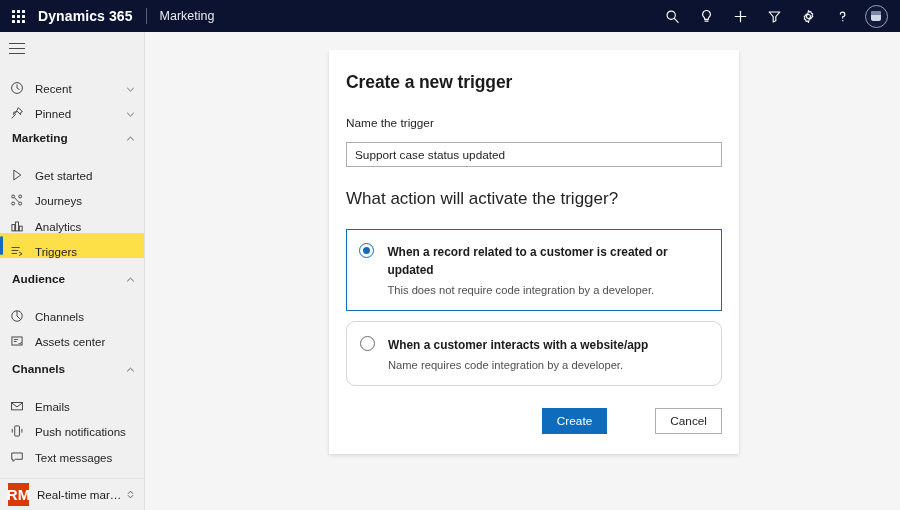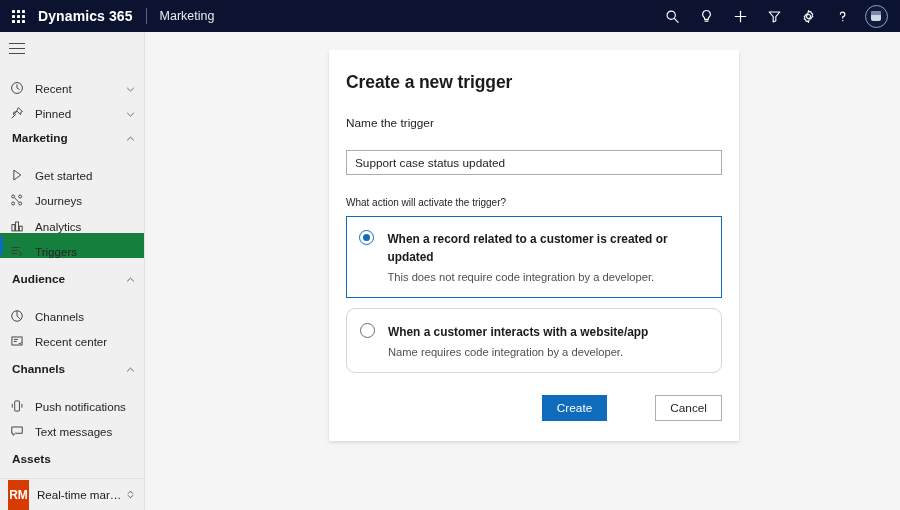--- a/index.html
+++ b/index.html
@@ -93,37 +93,37 @@
   }
   .sb-row .chev { margin-left: auto; color: #4a4a4a; display: flex; align-items: center; }
 
   .sb-group {
     height: 28px; display: flex; align-items: center;
     padding-left: 12px; padding-right: 8px; cursor: pointer;
   }
   .sb-group .lbl { font-size: 11.8px; font-weight: bold; color: #1b1b1b; white-space: nowrap; }
   .sb-group .chev { margin-left: auto; color: #3b3b3b; display: flex; align-items: center; }
 
-  .sb-row.selected { background: #15803d; }
+  .sb-row.selected { background: #fde047; }
   .sb-row.selected::before {
     content: ""; position: absolute; left: 0; top: 3px; bottom: 3px;
     width: 2.5px; background: #0f6cbd; border-radius: 2px;
   }
   .sp-4 { height: 4px; }
   .sp-7 { height: 7px; }
 
   .sb-foot {
     flex: 0 0 32px; height: 32px;
     border-top: 1px solid #e1e1e1;
     display: flex; align-items: center; padding-left: 8px; padding-right: 8px;
     cursor: pointer; background: #f0f0f0;
   }
   .rm-badge {
-    width: 21px; height: 30px; flex: 0 0 21px; background: #d83b01;
-    color: #ffffff; font-size: 12px; font-weight: bold;
+    width: 21px; height: 23px; flex: 0 0 21px; background: #d83b01;
+    color: #ffffff; font-size: 15px; font-weight: bold;
     display: flex; align-items: center; justify-content: center;
   }
   .sb-foot .lbl {
     font-size: 11.6px; color: #1b1b1b; padding-left: 8px;
     white-space: nowrap; overflow: hidden; text-overflow: ellipsis;
   }
   .sb-foot .updown { margin-left: auto; color: #3b3b3b; display: flex; align-items: center; }
 
   
   .main {
@@ -132,29 +132,29 @@
   .card {
     position: absolute; left: 184px; top: 18px;
     width: 410px; background: #ffffff;
     box-shadow: 0 1.6px 3.6px rgba(0,0,0,.13), 0 0.3px 0.9px rgba(0,0,0,.10);
     padding: 22px 17px 20px 17px;
   }
   .card-title {
     font-size: 17.5px; font-weight: bold; color: #1b1b1b;
     letter-spacing: -.1px; margin-bottom: 23px;
   }
-  .field-label { font-size: 11.8px; color: #242424; margin-bottom: 20px; }
+  .field-label { font-size: 11.8px; color: #242424; margin-bottom: 12px; }
   .text-input {
     width: 100%; height: 25px;
     border: 1px solid #adadad; background: #ffffff;
     font-family: "Liberation Sans", sans-serif;
     font-size: 11.8px; color: #242424;
     padding: 0 8px; outline: none; display: block;
   }
-  .q-label { font-size: 10px; color: #242424; margin-top: 22px; margin-bottom: 8px; }
+  .q-label { font-size: 17px; color: #242424; margin-top: 22px; margin-bottom: 20px; }
 
   .opt {
     border: 1px solid #d6d6d6; background: #ffffff;
     padding: 13px 12px 13px 13px;
     display: flex; align-items: flex-start; cursor: pointer;
   }
   .opt.selected { border: 1.6px solid #0f6cbd; padding: 12.4px 11.4px 12.4px 12.4px; }
   .opt + .opt { margin-top: 10px; border-radius: 9px; }
   .radio {
     width: 15px; height: 15px; flex: 0 0 15px; border-radius: 50%;
@@ -373,35 +373,44 @@
 
         <div class="sb-row">
           <span class="ic">
             <svg width="14" height="14" viewBox="0 0 16 16" fill="none" stroke="#3b3b3b" stroke-width="1.05">
               <rect x="2.2" y="3.4" width="11.6" height="9.2"></rect>
               <line x1="4.4" y1="6.2" x2="9" y2="6.2"></line>
                 <line x1="4.4" y1="8.6" x2="7.6" y2="8.6"></line>
               <path d="M9.8 10.2l1.3 1.3 2.4-2.4"></path>
             </svg>
           </span>
-          <span class="lbl">Recent center</span>
+          <span class="lbl">Assets center</span>
         </div>
 
         <div class="sp-7"></div>
 
         <div class="sb-group">
           <span class="lbl">Channels</span>
           <span class="chev">
             <svg width="11" height="11" viewBox="0 0 16 16" fill="none" stroke="#3b3b3b" stroke-width="1.15">
               <path d="M3.6 10.3L8 6l4.4 4.3" stroke-linecap="round" stroke-linejoin="round"></path>
             </svg>
           </span>
         </div>
         <div class="sp-4"></div>
 
+        <div class="sb-row">
+          <span class="ic">
+            <svg width="14" height="14" viewBox="0 0 16 16" fill="none" stroke="#3b3b3b" stroke-width="1.05">
+              <rect x="1.8" y="4" width="12.4" height="8.4"></rect>
+                <path d="M1.8 4.4L8 9l6.2-4.6"></path>
+            </svg>
+          </span>
+          <span class="lbl">Emails</span>
+        </div>
 
         <div class="sb-row">
           <span class="ic">
             <svg width="14" height="14" viewBox="0 0 16 16" fill="none" stroke="#3b3b3b" stroke-width="1.05">
               <rect x="5.4" y="2.2" width="5.4" height="11.6" rx="0.7"></rect>
               <line x1="2.6" y1="6" x2="2.6" y2="9.4" stroke-linecap="round"></line>
               <line x1="13.6" y1="6" x2="13.6" y2="9.4" stroke-linecap="round"></line>
             </svg>
           </span>
           <span class="lbl">Push notifications</span>

